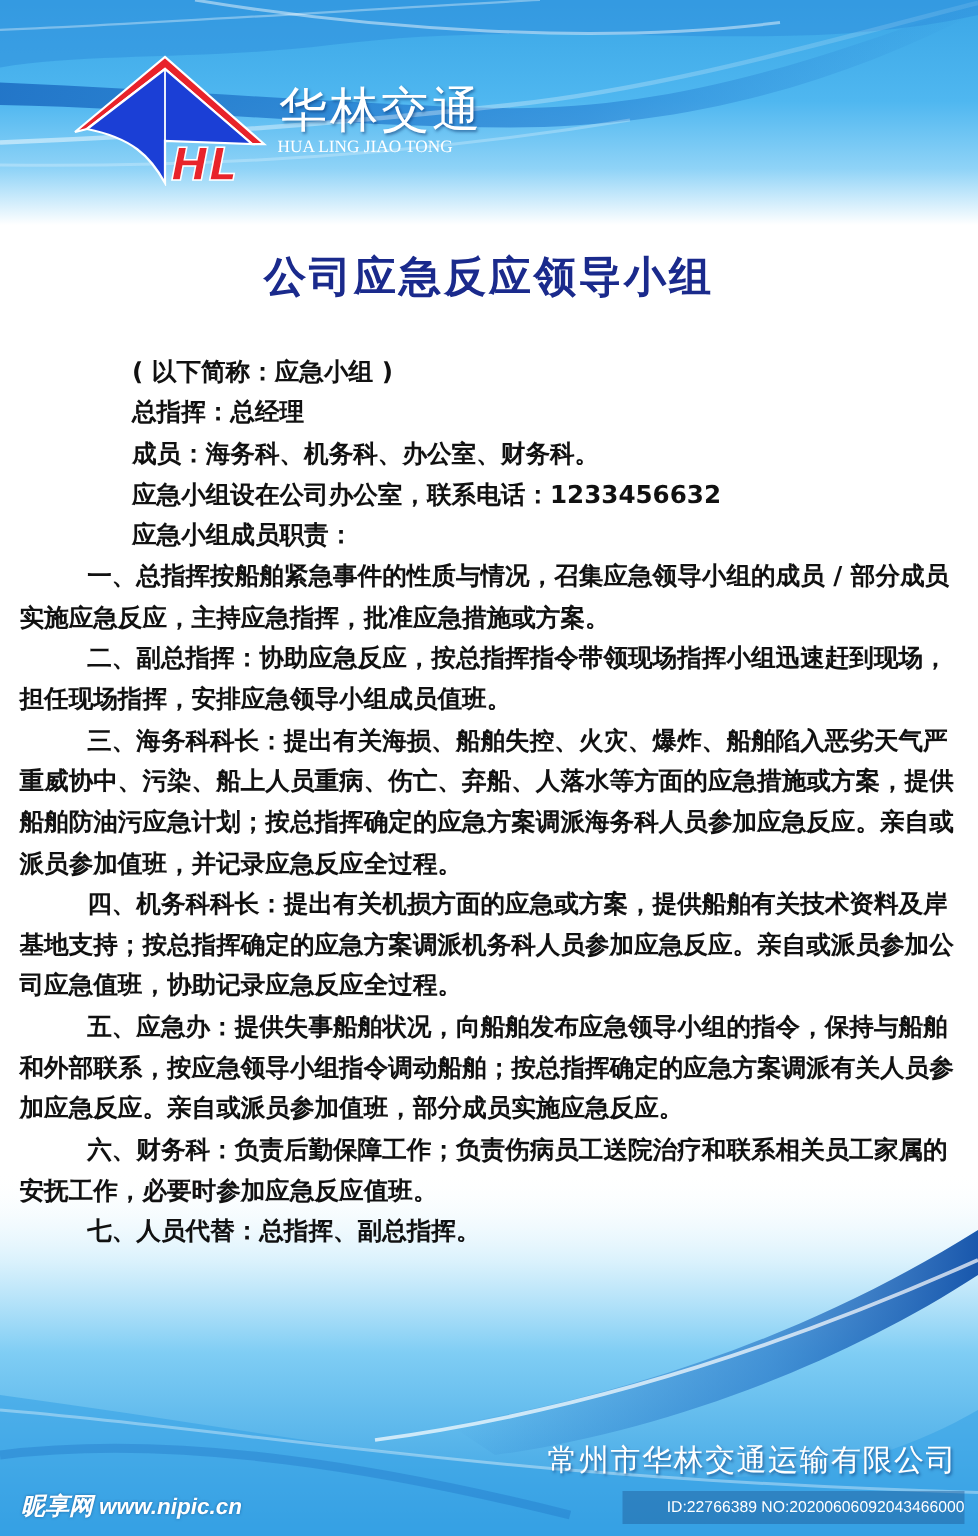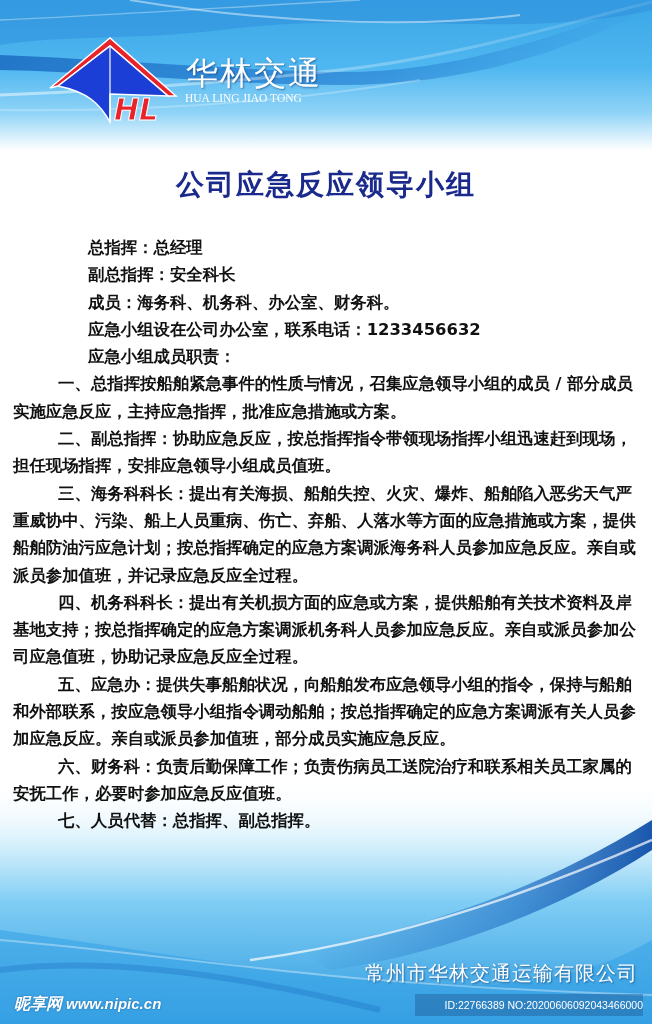--- a/index.html
+++ b/index.html
@@ -125,22 +125,22 @@
       <rect x="0" y="0" width="652" height="244" fill="url(#fg)"></rect>
       <path d="M0 150 C150 170 300 200 450 205 C540 208 600 190 652 160 L652 244 L0 244 Z" fill="#39a3e6" opacity="0.6"></path>
       <path d="M300 170 C420 150 540 110 652 40 L652 70 C560 130 440 175 330 190 Z" fill="url(#fw)"></path>
       <path d="M250 180 C400 160 540 110 652 60" stroke="#ffffff" stroke-opacity="0.7" stroke-width="2.5" fill="none"></path>
       <path d="M0 160 C180 175 320 205 652 215" stroke="#ffffff" stroke-opacity="0.35" stroke-width="2" fill="none"></path>
       <path d="M0 190 C120 175 260 200 380 230" stroke="#1e6fc4" stroke-opacity="0.35" stroke-width="6" fill="none"></path>
     </svg>
   </div>
 
   <div class="content">
+    <p class="meta">( 以下简称：应急小组 )</p>
     <p class="meta">总指挥：总经理</p>
-    <p class="meta">副总指挥：安全科长</p>
     <p class="meta">成员：海务科、机务科、办公室、财务科。</p>
     <p class="meta">应急小组设在公司办公室，联系电话：1233456632</p>
     <p class="meta">应急小组成员职责：</p>
     <p class="para">一、总指挥按船舶紧急事件的性质与情况，召集应急领导小组的成员 / 部分成员实施应急反应，主持应急指挥，批准应急措施或方案。</p>
     <p class="para">二、副总指挥：协助应急反应，按总指挥指令带领现场指挥小组迅速赶到现场，担任现场指挥，安排应急领导小组成员值班。</p>
     <p class="para">三、海务科科长：提出有关海损、船舶失控、火灾、爆炸、船舶陷入恶劣天气严重威协中、污染、船上人员重病、伤亡、弃船、人落水等方面的应急措施或方案，提供船舶防油污应急计划；按总指挥确定的应急方案调派海务科人员参加应急反应。亲自或派员参加值班，并记录应急反应全过程。</p>
     <p class="para">四、机务科科长：提出有关机损方面的应急或方案，提供船舶有关技术资料及岸基地支持；按总指挥确定的应急方案调派机务科人员参加应急反应。亲自或派员参加公司应急值班，协助记录应急反应全过程。</p>
     <p class="para">五、应急办：提供失事船舶状况，向船舶发布应急领导小组的指令，保持与船舶和外部联系，按应急领导小组指令调动船舶；按总指挥确定的应急方案调派有关人员参加应急反应。亲自或派员参加值班，部分成员实施应急反应。</p>
     <p class="para">六、财务科：负责后勤保障工作；负责伤病员工送院治疗和联系相关员工家属的安抚工作，必要时参加应急反应值班。</p>
     <p class="para">七、人员代替：总指挥、副总指挥。</p>

